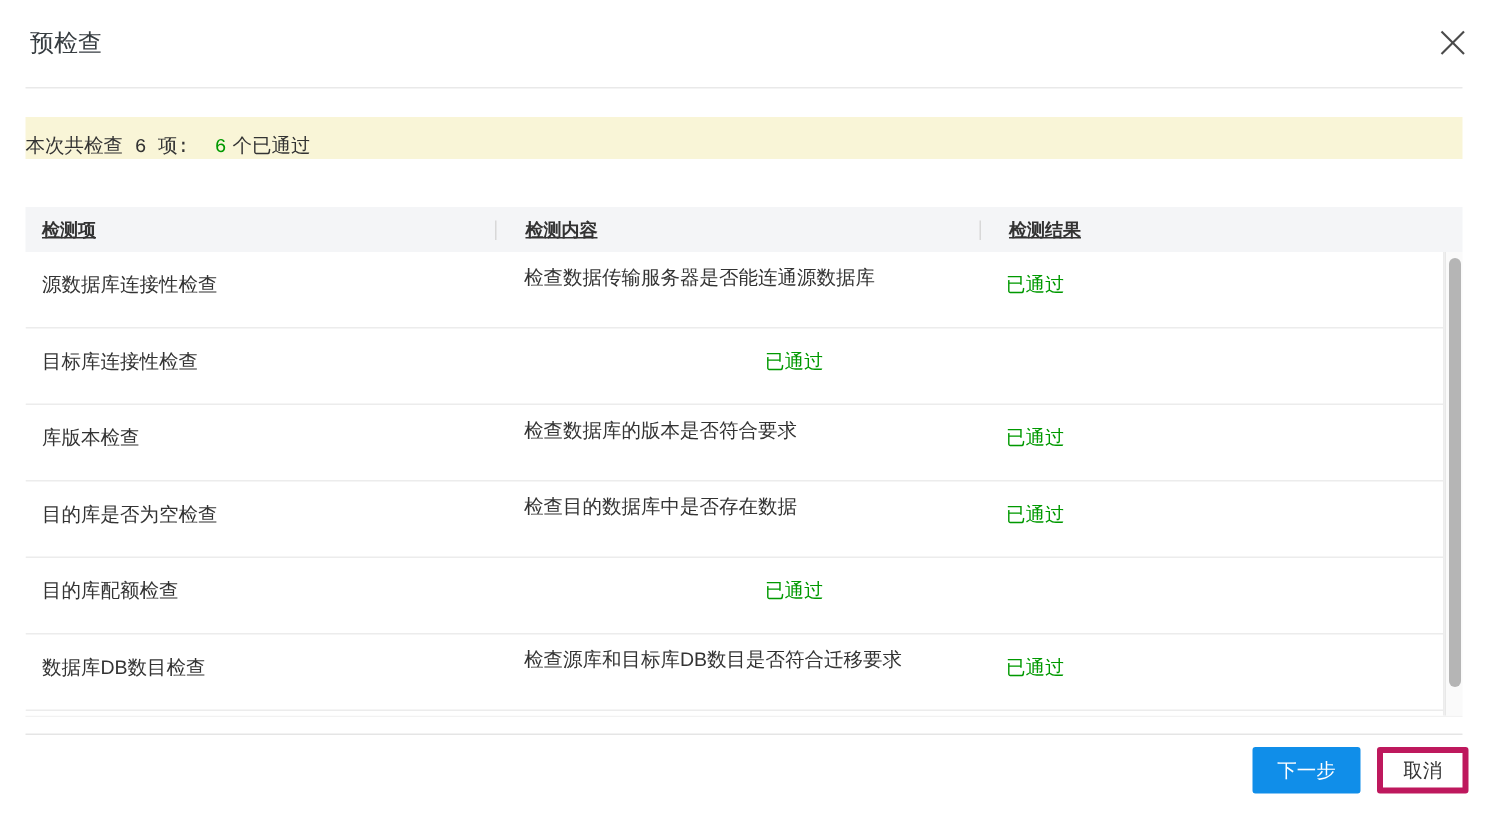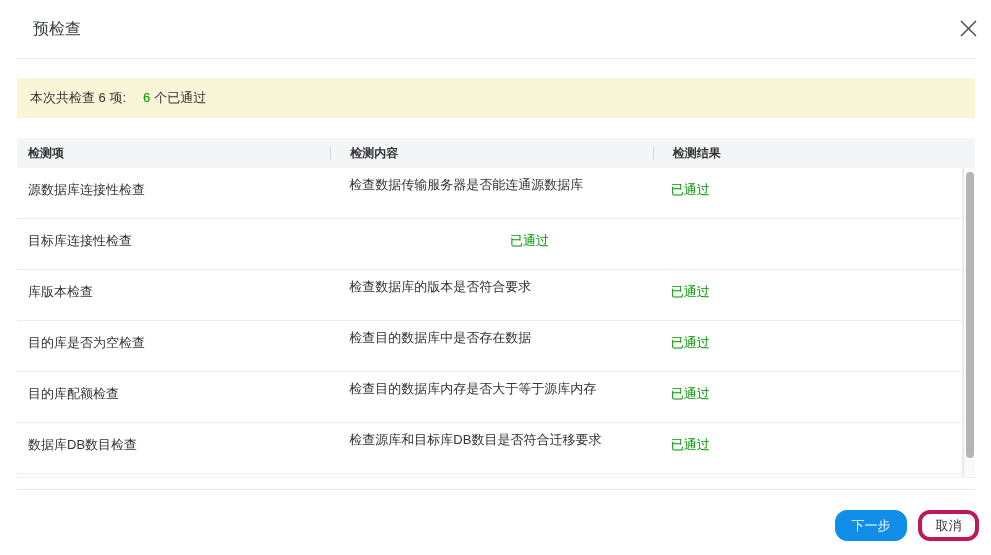--- a/index.html
+++ b/index.html
@@ -7,49 +7,51 @@
     width: 991px; height: 555px;
     background: #ffffff;
     font-family: "Liberation Sans", "DejaVu Sans", sans-serif;
     color: #333;
     overflow: hidden;
   }
   .dialog { position: absolute; inset: 0; background: #fff; }
 
   
   .dlg-title {
-    position: absolute; left: 33px; top: 19px;
+    position: absolute; left: 20px; top: 19px;
     font-size: 16px; color: #373d41; font-weight: 400;
   }
   .close-btn {
     position: absolute; right: 11px; top: 16px;
     width: 24px; height: 24px;
     background: transparent; border: none; cursor: pointer;
     display: flex; align-items: center; justify-content: center;
   }
   .header-divider {
     position: absolute; left: 17px; right: 16px; top: 58px;
     height: 1px; background: #e9e9e9;
   }
 
   
   .banner {
-    position: absolute; left: 17px; right: 16px; top: 78px; height: 40px;
+    position: absolute; left: 17px; right: 16px; top: 78px; height: 28px;
     background: var(--banner-bg, #f9f5d7);
     font-size: 13px; line-height: 40px;
-    padding-left: 13px;
+    padding-left: 0;
     white-space: nowrap;
+    font-family: Liberation Mono, monospace;
   }
   .banner .count { color: var(--pass-green, #090); margin-left: 17px; }
   .banner .suffix { margin-left: 4px; }
 
   
   .table-wrap {
     position: absolute; left: 17px; right: 16px; top: 138px; height: 340px;
     border-bottom: 1px solid #f2f2f2;
+    text-decoration: underline;
   }
   .thead {
     display: flex; height: 30px; align-items: center;
     background: #f4f5f7;
     font-size: 12px; font-weight: bold; color: #333;
   }
   .th { flex: 1 1 0; position: relative; padding-left: 11px; }
   .th:not(:first-child) { padding-left: 20px; }
   .th:not(:first-child)::before {
     content: ""; position: absolute; left: 0; top: 2px;
@@ -83,23 +85,23 @@
     background: #b5b5b5; border-radius: 4px;
     cursor: pointer;
   }
 
   
   .footer-divider {
     position: absolute; left: 17px; right: 16px; top: 489px;
     height: 1px; background: #e5e5e5;
   }
   .btn {
-    position: absolute; top: 510px; height: 31px;
+    position: absolute; top: 498px; height: 31px;
     font-size: 13px; font-family: inherit;
-    border-radius: 12px; cursor: pointer;
+    border-radius: 2px; cursor: pointer;
     display: flex; align-items: center; justify-content: center;
   }
   .btn-primary {
     left: 835px; width: 72px;
     background: var(--primary-blue, #108ee9);
     color: #fff; border: 1px solid var(--primary-blue, #108ee9);
   }
   .btn-default {
     left: 918px; width: 61px;
     background: #fff; color: #333;
@@ -153,21 +155,20 @@
   </div>
 
   <div class="tr">
     <div class="td">目的库是否为空检查</div>
     <div class="td content">检查目的数据库中是否存在数据</div>
     <div class="td"><span class="pass">已通过</span></div>
   </div>
 
   <div class="tr">
     <div class="td">目的库配额检查</div>
-    <div class="td content">检查目的数据库内存是否大于等于源库内存</div>
     <div class="td"><span class="pass">已通过</span></div>
   </div>
 
   <div class="tr">
     <div class="td">数据库DB数目检查</div>
     <div class="td content">检查源库和目标库DB数目是否符合迁移要求</div>
     <div class="td"><span class="pass">已通过</span></div>
   </div>
 </div>
     <div class="scroll-gutter">

